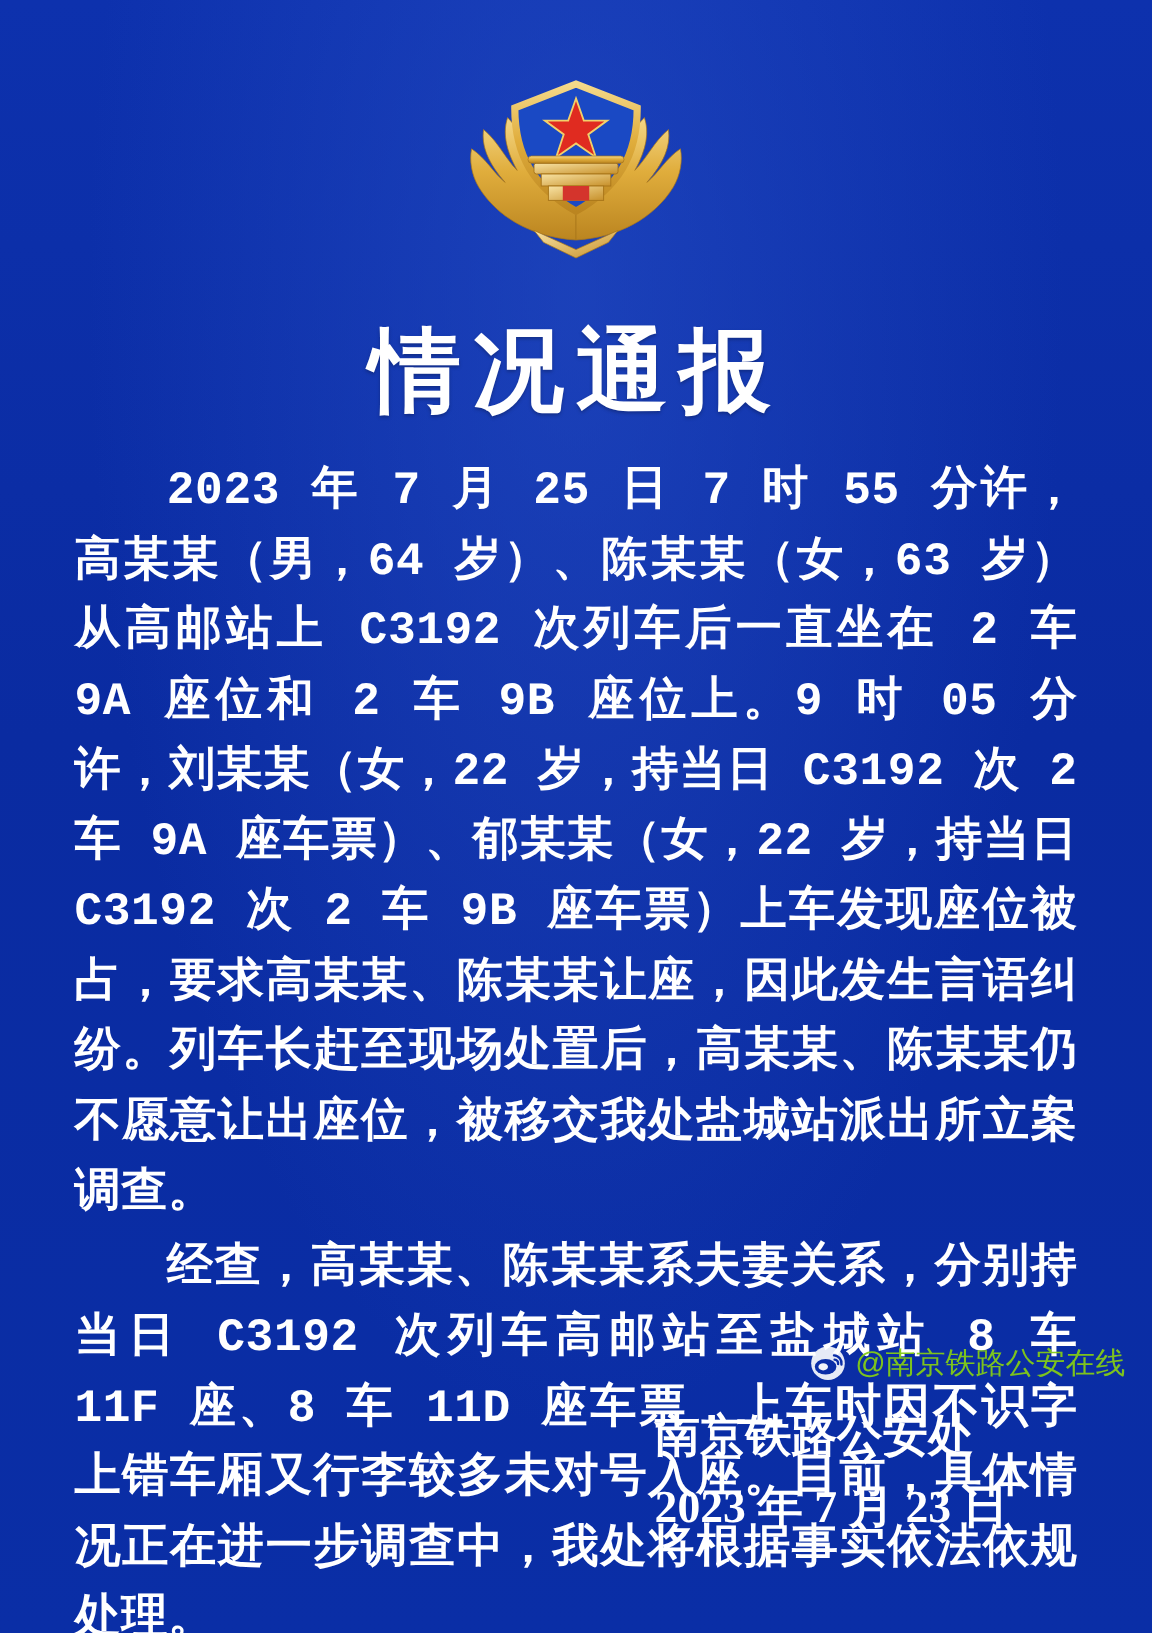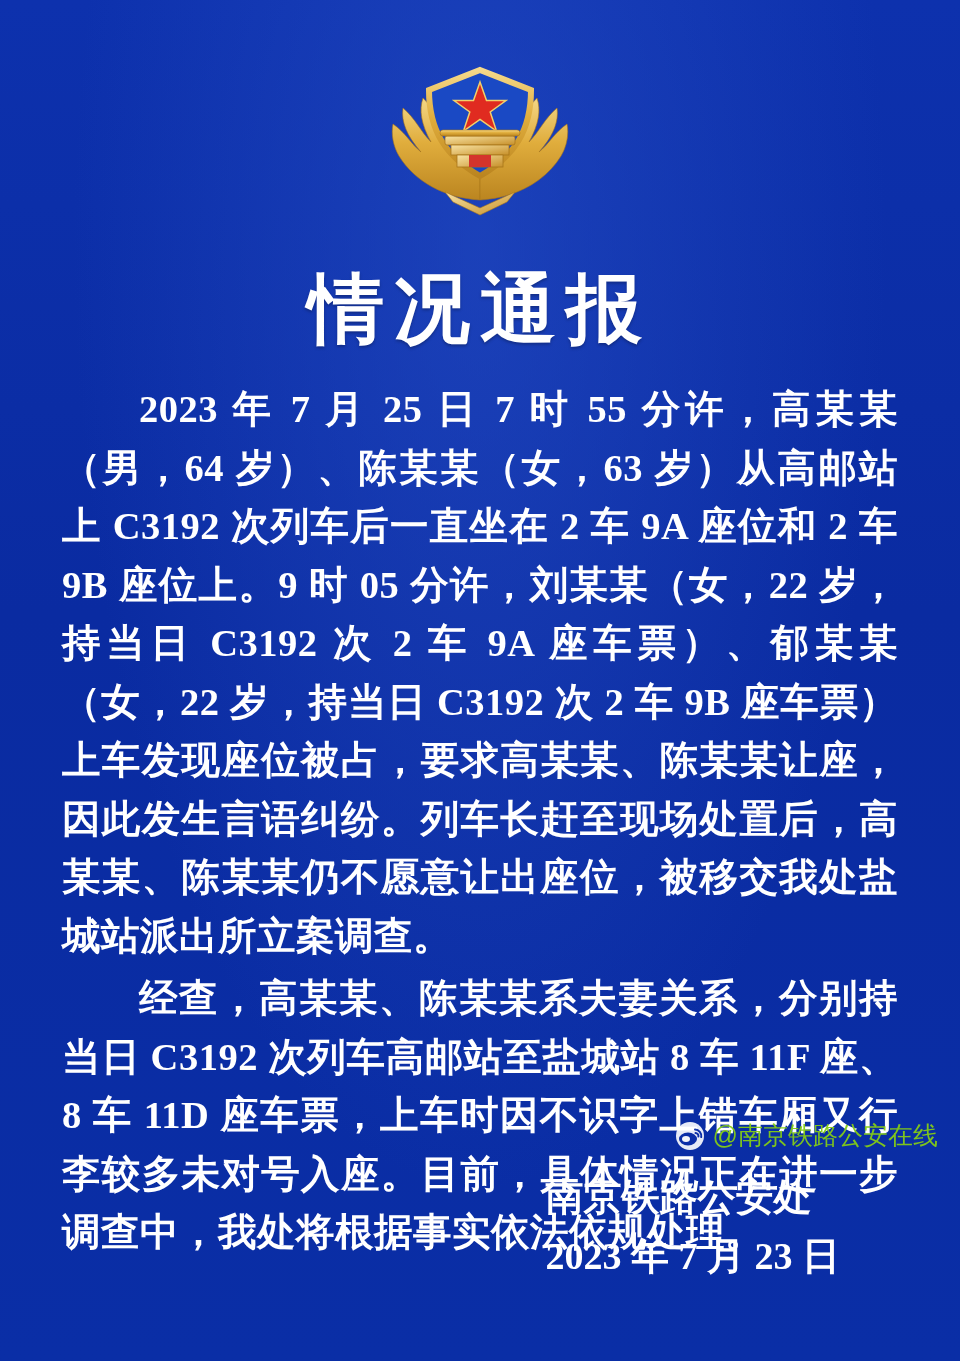--- a/index.html
+++ b/index.html
@@ -56,20 +56,21 @@
     font-size: 38.5px;
     line-height: 1.52;
     text-align: justify;
     text-justify: inter-ideograph;
     font-weight: bold;
     letter-spacing: 0.5px;
   }
   .body-text p {
     margin: 0 0 4px 0;
     text-indent: 2em;
+    font-family: Liberation Mono, monospace;
   }
   .signature {
     position: absolute;
     right: 120px;
     top: 1168px;
     text-align: left;
     font-size: 38px;
     font-weight: bold;
     line-height: 1.55;
   }

